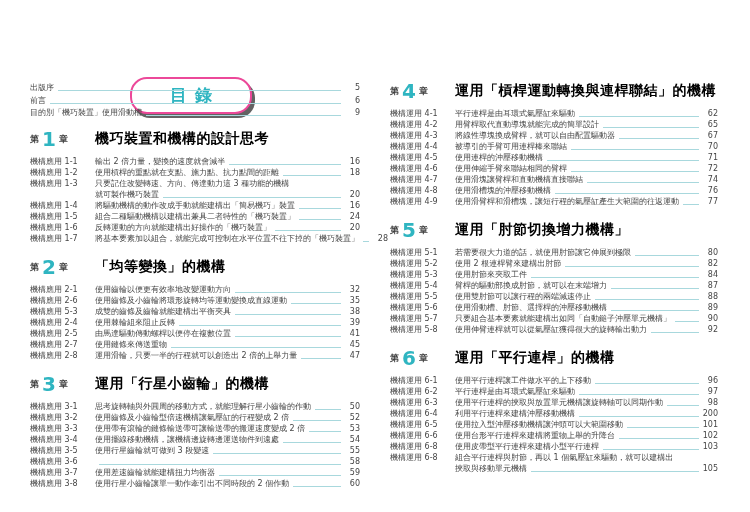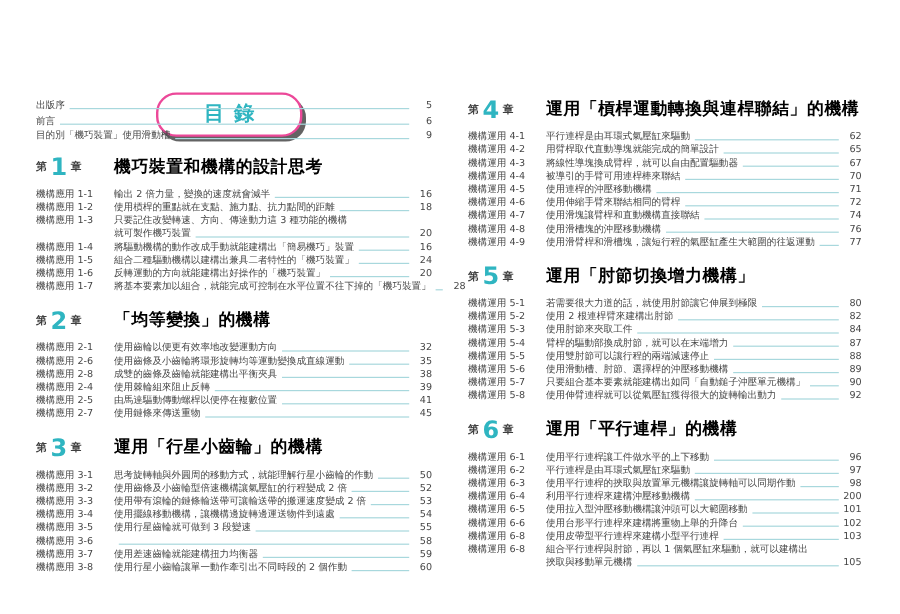--- a/index.html
+++ b/index.html
@@ -143,21 +143,21 @@
           <span class="leader"></span>
           <span class="e-page">32</span>
         </div>
         <div class="entry">
           <span class="e-label">機構應用 2-6</span>
           <span class="e-text">使用齒條及小齒輪將環形旋轉均等運動變換成直線運動</span>
           <span class="leader"></span>
           <span class="e-page">35</span>
         </div>
         <div class="entry">
-          <span class="e-label">機構應用 2-8</span>
+          <span class="e-label">機構應用 5-3</span>
           <span class="e-text">成雙的齒條及齒輪就能建構出平衡夾具</span>
           <span class="leader"></span>
           <span class="e-page">38</span>
         </div>
         <div class="entry">
           <span class="e-label">機構應用 2-4</span>
           <span class="e-text">使用棘輪組來阻止反轉</span>
           <span class="leader"></span>
           <span class="e-page">39</span>
         </div>
@@ -166,20 +166,26 @@
           <span class="e-text">由馬達驅動傳動螺桿以便停在複數位置</span>
           <span class="leader"></span>
           <span class="e-page">41</span>
         </div>
         <div class="entry">
           <span class="e-label">機構應用 2-7</span>
           <span class="e-text">使用鏈條來傳送重物</span>
           <span class="leader"></span>
           <span class="e-page">45</span>
         </div>
+        <div class="entry">
+          <span class="e-label">機構應用 2-8</span>
+          <span class="e-text">運用滑輪，只要一半的行程就可以創造出 2 倍的上舉力量</span>
+          <span class="leader"></span>
+          <span class="e-page">47</span>
+        </div>
       </section>
       <section class="chapter">
         <div class="ch-head">
           <span class="ch-marker">
             <span class="ch-pre">第</span>
             <span class="ch-num">3</span>
             <span class="ch-suf">章</span>
           </span>
           <span class="ch-title">運用「行星小齒輪」的機構</span>
         </div>

